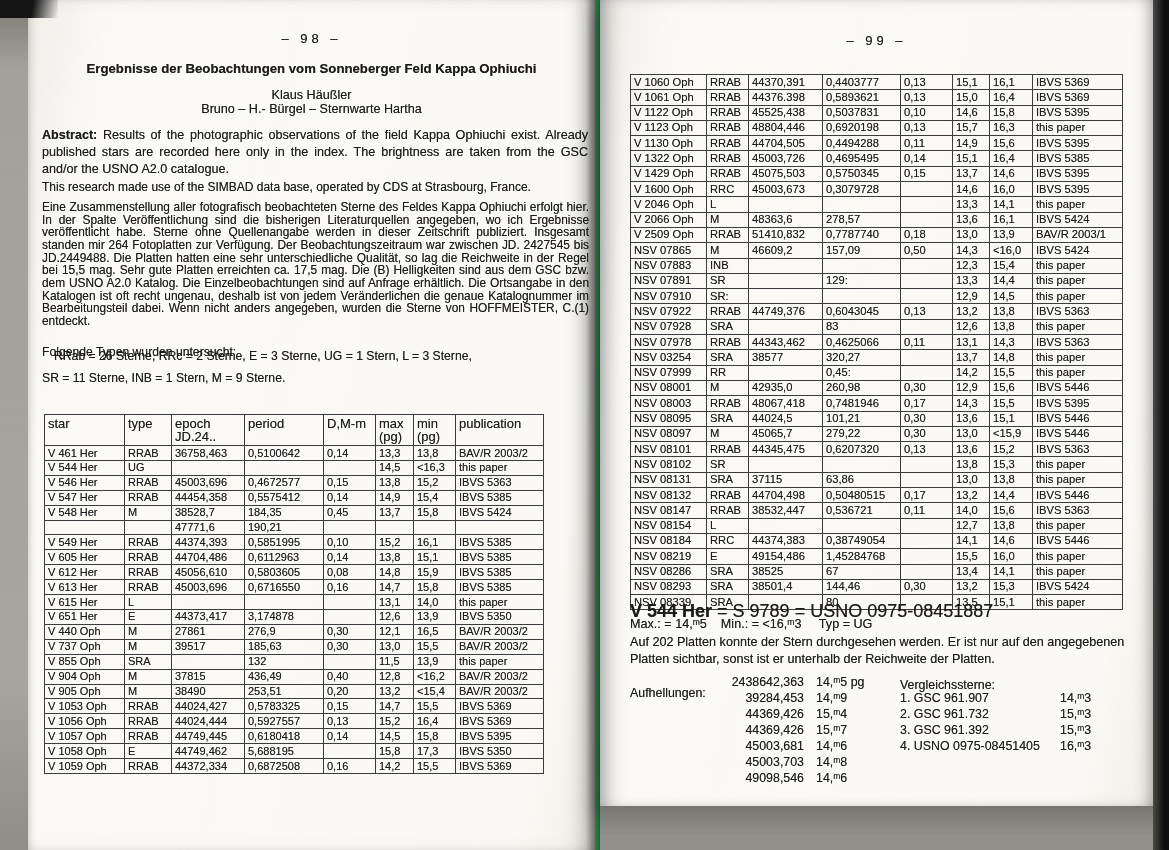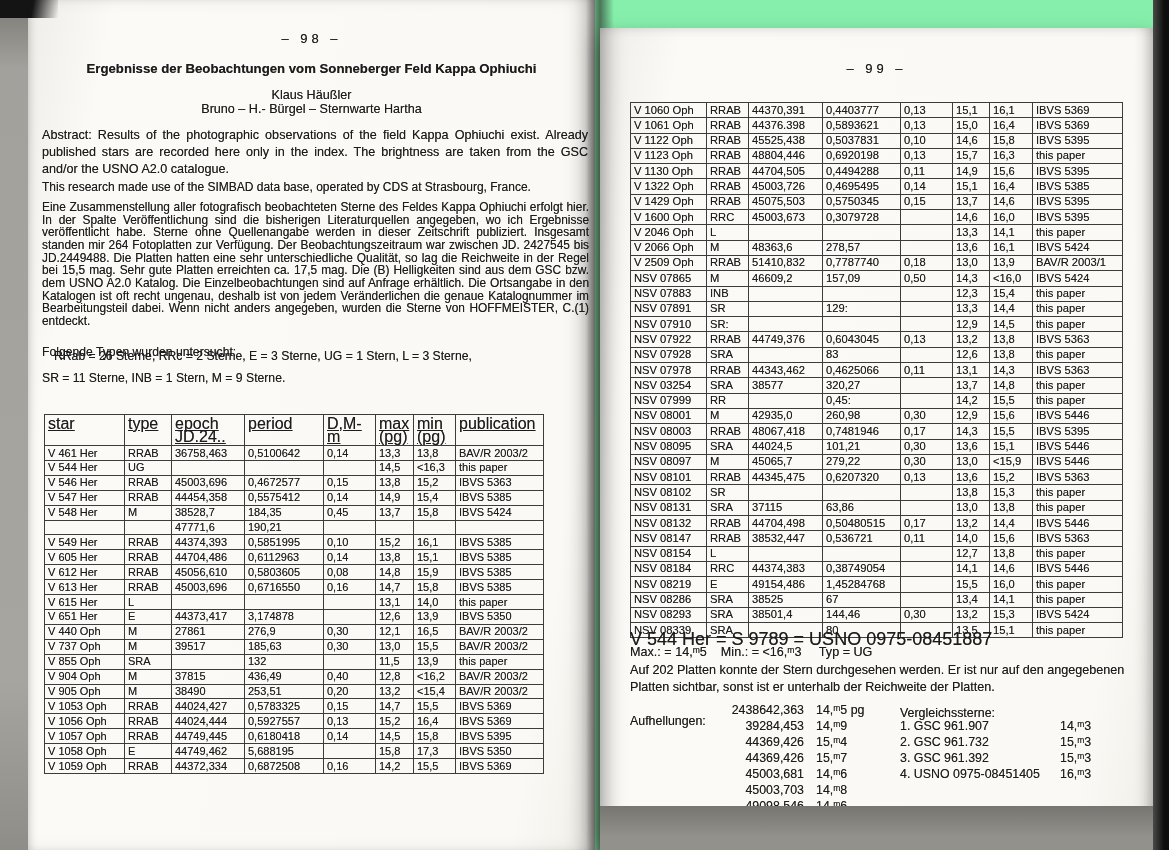--- a/index.html
+++ b/index.html
@@ -1,52 +1,52 @@
 <!DOCTYPE html>
 <html><head>
 <meta charset="utf-8">
 <style>
   html,body{margin:0;padding:0;background:#6e6c68;}
   #scan{position:relative;width:1169px;height:850px;overflow:hidden;
-        background:#86efac;font-family:"Liberation Sans","DejaVu Sans",sans-serif;color:#1c1c1c;}
+        background:#22c55e;font-family:"Liberation Sans","DejaVu Sans",sans-serif;color:#1c1c1c;}
   .page{position:absolute;top:0;background:linear-gradient(100deg,#efede8,#fbfaf7 12%,#faf9f5 88%,#f1efe9);}
   #page-left{left:28px;width:567px;height:850px;
      box-shadow:inset -20px 0 24px -16px rgba(20,20,20,.55), inset 6px 0 10px -6px rgba(60,60,60,.35);}
   #page-right{left:600px;width:553px;height:806px;
      box-shadow:inset 16px 0 22px -14px rgba(20,20,20,.5), inset -12px 0 16px -10px rgba(40,40,40,.45),
-                0 10px 18px rgba(30,30,30,.5);margin-top:28px;}
+                0 10px 18px rgba(30,30,30,.5);}
   .edge-left{position:absolute;left:0;top:0;width:28px;height:850px;
      background:linear-gradient(180deg,#7b7974,#a3a19c 8%,#a7a5a0 80%,#8f8d88);}
   .corner-tl{position:absolute;left:0;top:0;width:58px;height:18px;
      background:linear-gradient(100deg,#141414 55%,rgba(20,20,20,0));}
   .edge-right{position:absolute;right:0;top:0;width:16px;height:850px;
      background:linear-gradient(90deg,#4a4a48,#0e0e0e 70%);}
   .gutter{position:absolute;left:586px;top:0;width:28px;height:850px;
      background:linear-gradient(90deg,rgba(30,30,28,0),rgba(30,30,28,.58) 50%,rgba(30,30,28,0));}
   .backing-br{position:absolute;left:600px;top:806px;width:553px;height:44px;
      background:linear-gradient(180deg,#77756f,#93918c 70%);}
 
   .center{text-align:center;}
-  .b{font-weight:normal;}
+  .b{font-weight:bold;}
   .abs{position:absolute;}
   .ink{text-shadow:0 0 .45px rgba(30,30,30,.65);}
 
   .pnum{font-size:13px;letter-spacing:4px;}
   .title{font-size:13.2px;font-weight:bold;}
   .byline{font-size:12.6px;line-height:13.5px;}
   .abstract{font-size:12.6px;line-height:17.2px;text-align:justify;}
   .note{font-size:12px;line-height:17.2px;}
   .intro{font-size:11.9px;line-height:12.65px;text-align:justify;}
   .types{font-size:12.2px;line-height:12.8px;}
 
   table.star-table{border-collapse:collapse;table-layout:fixed;background:transparent;}
   table.star-table th, table.star-table td{
      border:1px solid #3c3c3c;padding:1.5px 3px;text-align:left;vertical-align:top;
      overflow:hidden;white-space:nowrap;text-shadow:0 0 .4px rgba(30,30,30,.6);}
-  table.star-table th{font-weight:normal;font-size:16px;line-height:13.5px;white-space:pre-line;text-decoration:underline;}
+  table.star-table th{font-weight:normal;font-size:13px;line-height:13.5px;white-space:pre-line;}
   #table-98 td{font-size:11px;line-height:10.9px;}
   #table-99 td{font-size:11.2px;line-height:11.3px;}
 
   .detail-head{font-size:18px;}
   .detail-line{font-size:12.6px;white-space:pre-wrap;}
   .detail-text{font-size:12.6px;line-height:16.5px;width:505px;}
 
   table.list-table{border-collapse:collapse;}
   table.list-table td{font-size:12.4px;line-height:12.4px;padding:1.8px 0;white-space:nowrap;
      text-shadow:0 0 .4px rgba(30,30,30,.6);}

